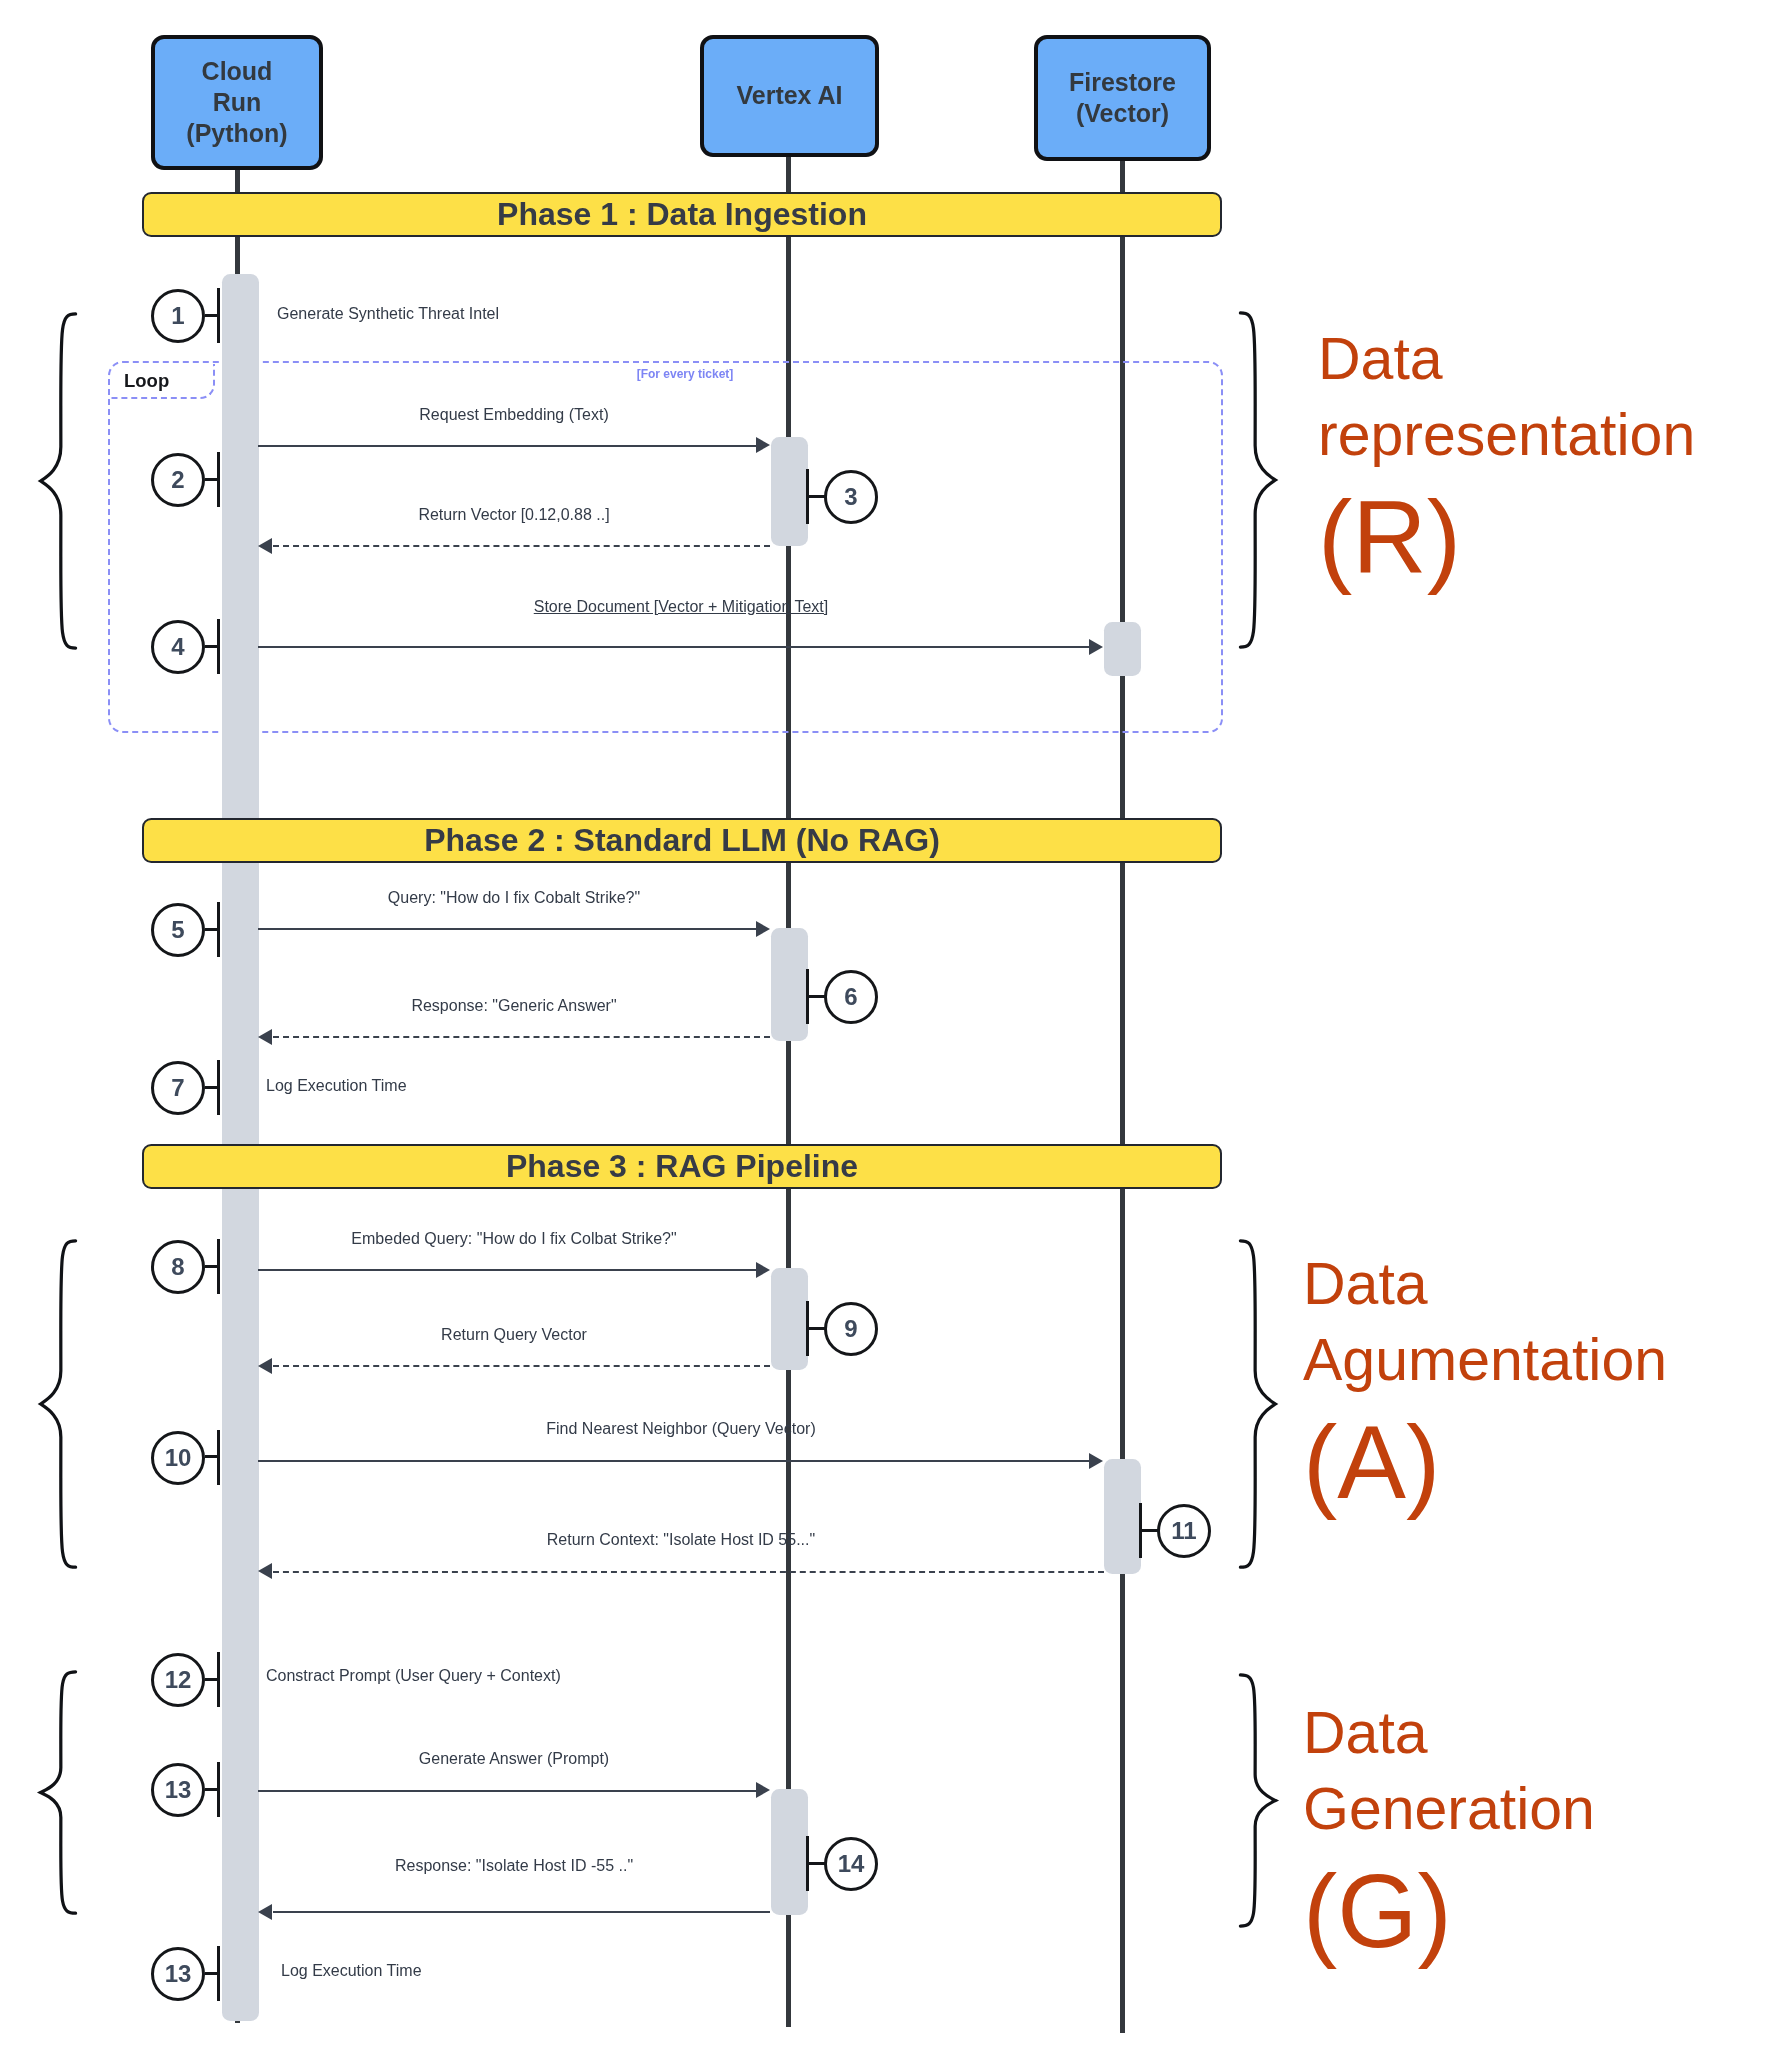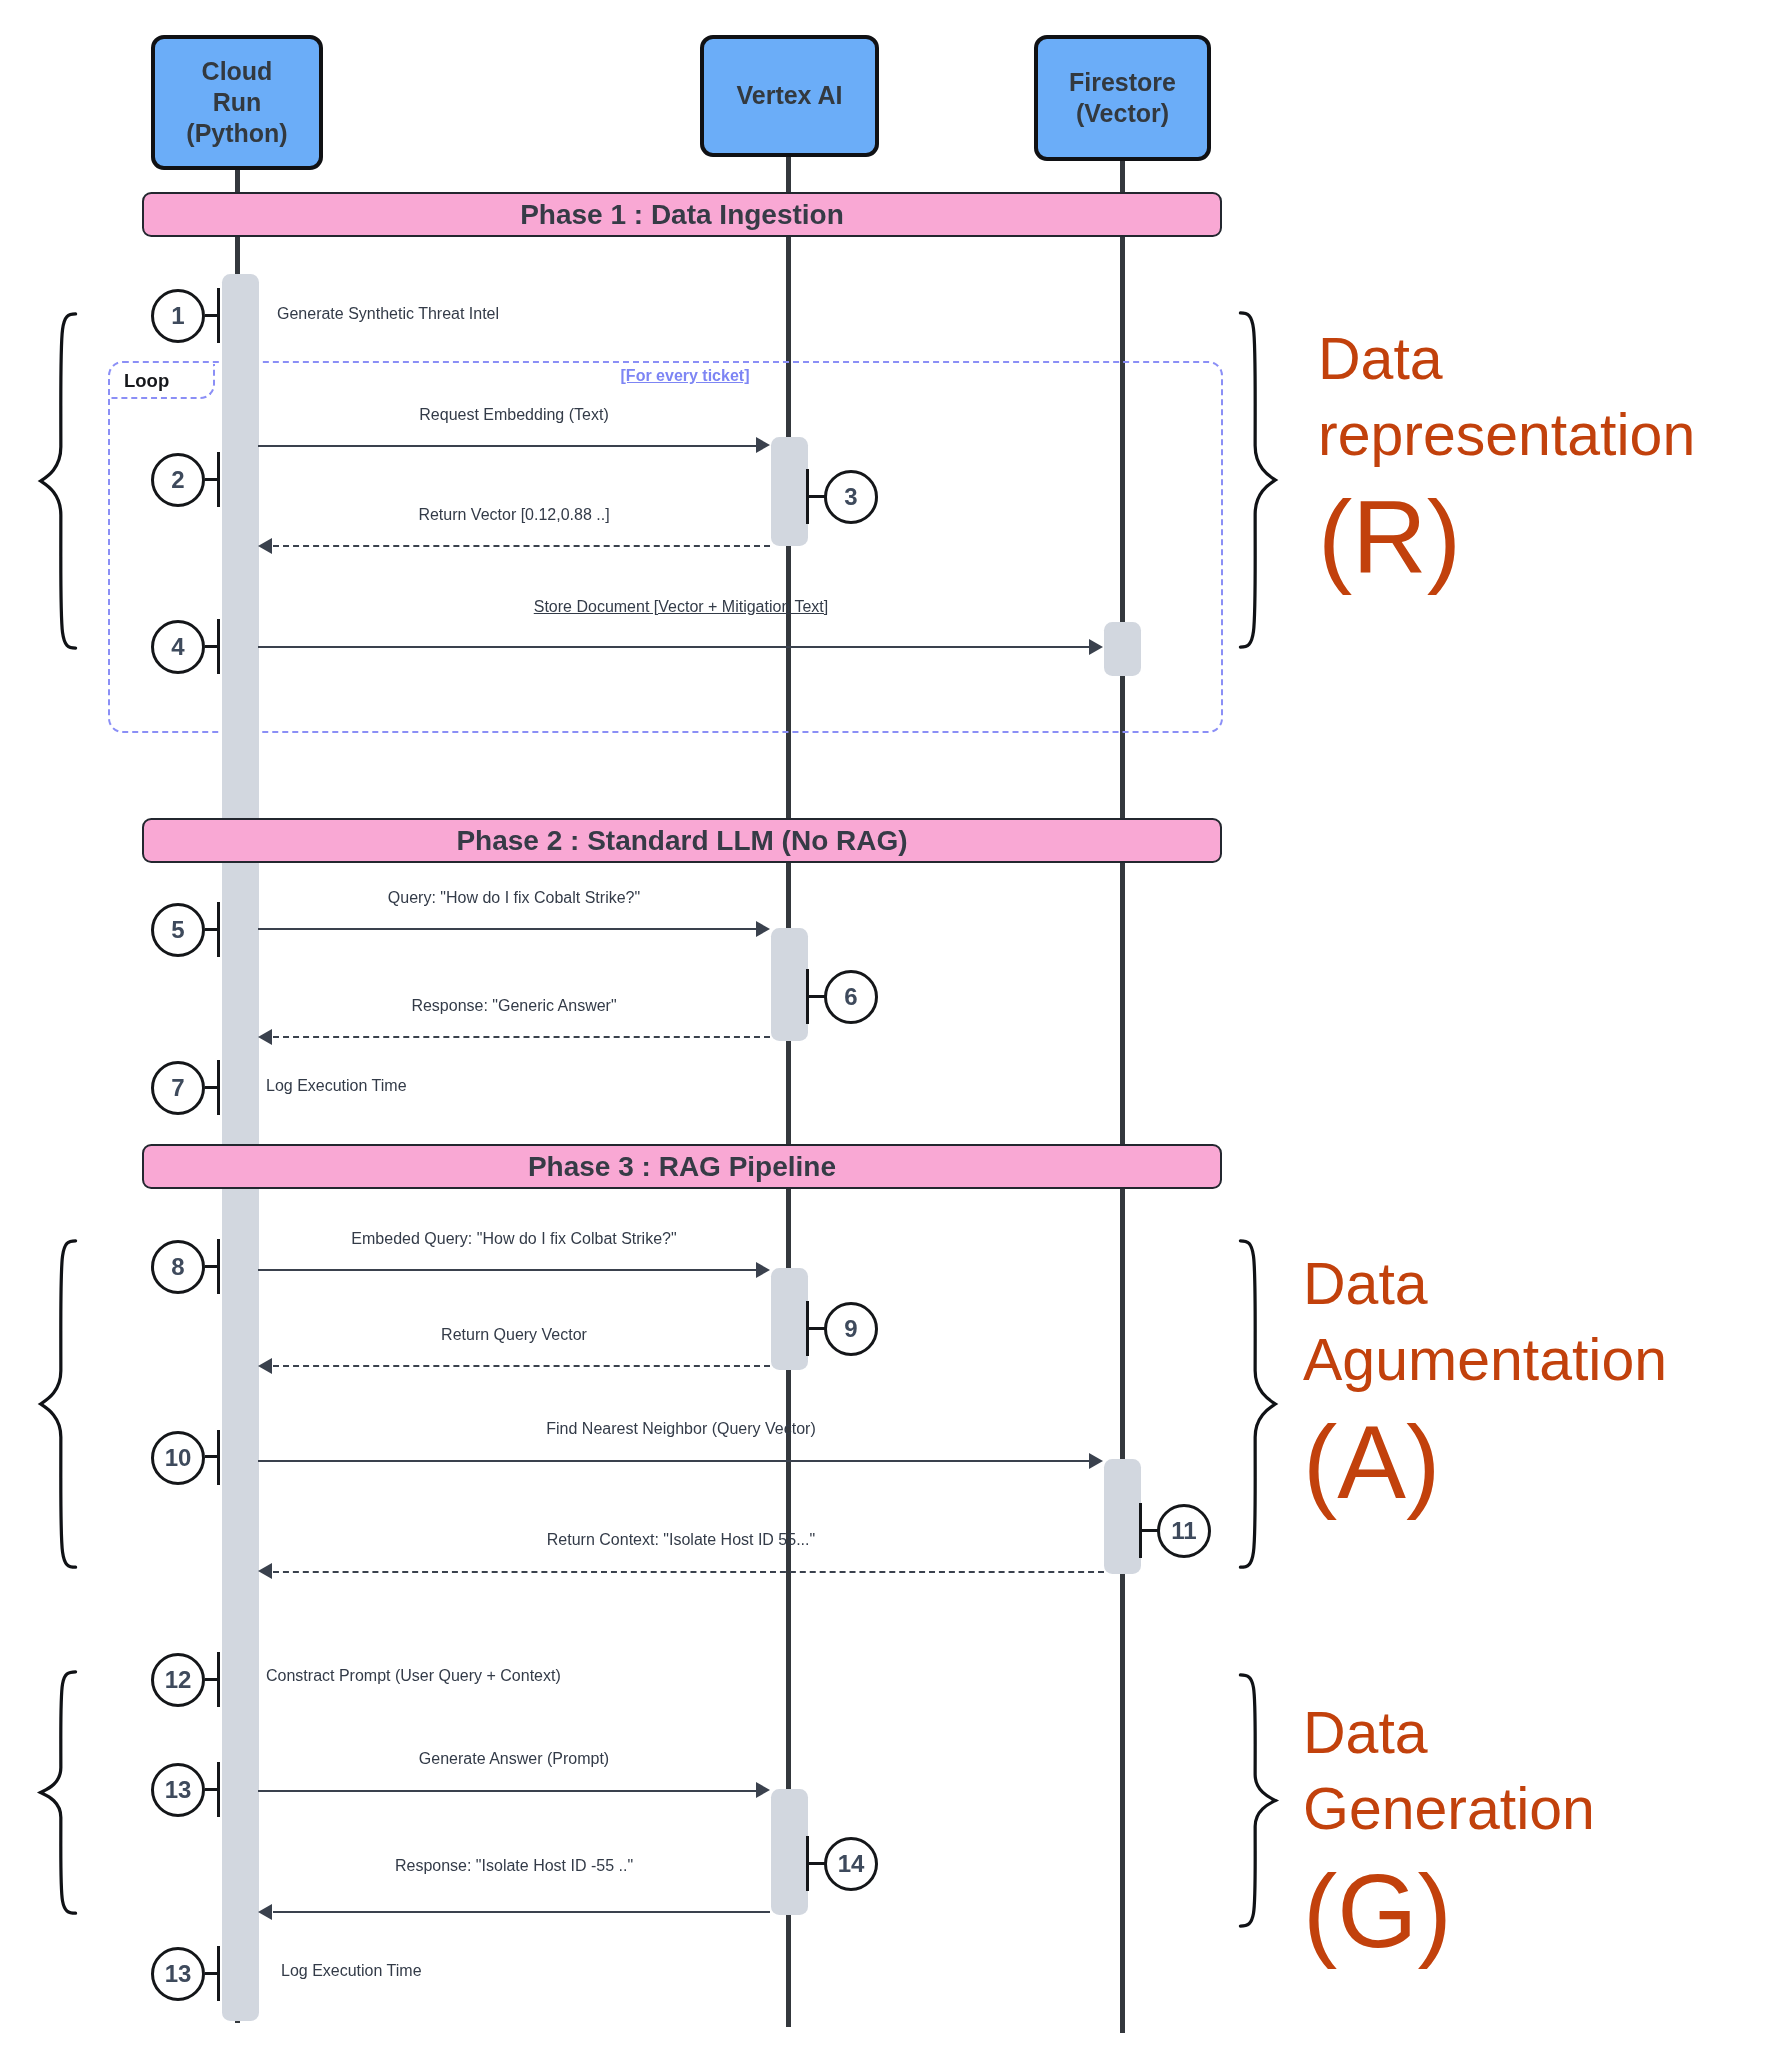--- a/index.html
+++ b/index.html
@@ -14,28 +14,28 @@
   }
   .looplabel{
     position:absolute; left:111px; top:364px; width:89px; height:33px;
     border-right:2.8px dashed #8b8ff6; border-bottom:2.8px dashed #8b8ff6;
     border-bottom-right-radius:14.8px;
     display:flex; align-items:center; padding-left:13px;
     font-weight:bold; font-size:18.5px; color:#16181c; z-index:2;
   }
   .loopcond{
     position:absolute; transform:translateX(-50%);
-    font-weight:bold; font-size:16px; color:#7d85f4; white-space:nowrap; z-index:2;text-decoration:underline;
+    font-weight:bold; font-size:12px; color:#7d85f4; white-space:nowrap; z-index:2;
   }
   .act{position:absolute; width:37px; background:#d2d7df; border-radius:8.3px; z-index:3;}
   .banner{
     position:absolute; left:142px; width:1076px; height:41px;
-    background:#f9a8d4; border:2.8px solid #23272f; border-radius:9.2px;
+    background:#fde047; border:2.8px solid #23272f; border-radius:9.2px;
     display:flex; align-items:center; justify-content:center;
-    font-weight:bold; font-size:28px; color:#363b46; z-index:4;
+    font-weight:bold; font-size:32px; color:#363b46; z-index:4;
   }
   .actor{
     position:absolute; background:#6badf8; border:4.6px solid #101114; border-radius:13px;
     display:flex; align-items:center; justify-content:center; text-align:center;
     font-weight:bold; font-size:25px; line-height:1.25; color:#33393f; z-index:5;
     box-sizing:border-box;
   }
   .msg{
     position:absolute; font-size:16px; color:#333b48; white-space:nowrap; z-index:6;
   }

